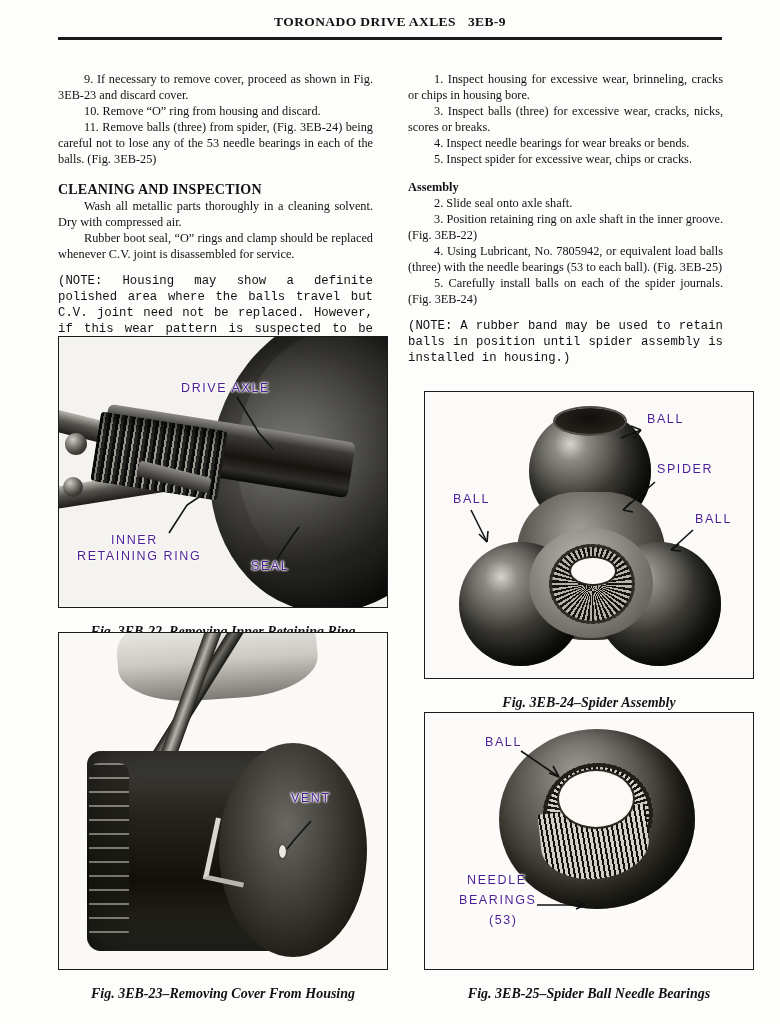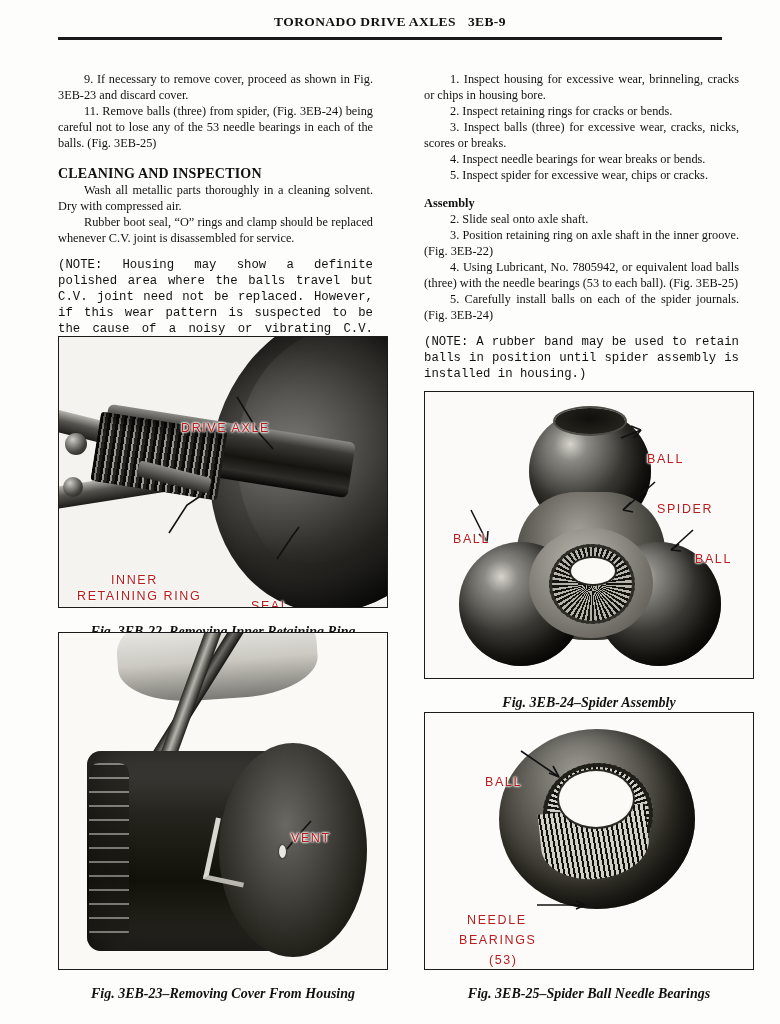--- a/index.html
+++ b/index.html
@@ -49,21 +49,21 @@
     position: absolute;
     top: 72px;
     width: 315px;
     font-size: 12.3px;
     line-height: 1.30;
     text-align: justify;
     text-justify: inter-word;
     hyphens: none;
   }
   .col-left  { left: 58px; }
-  .col-right { left: 408px; margin-left: 16px; }
+  .col-right { left: 408px; }
 
   p { margin: 0; }
   p.ind { text-indent: 26px; }
   p.flush { text-indent: 0; }
   p.gap { margin-top: 11px; font-family: Liberation Mono, monospace; }
 
   h3.sec {
     margin: 13px 0 0 0;
     font-size: 14px;
     font-weight: bold;
@@ -95,25 +95,24 @@
     white-space: nowrap;
     font-style: italic;
   }
 
   
   .callout {
     position: absolute;
     font-family: "Liberation Sans", sans-serif;
     font-size: 12.5px;
     letter-spacing: 1.6px;
-    color: #b91c1c;
+    color: #4c1d95;
     line-height: 1.12;
     white-space: pre;
     text-shadow: 0 0 2px #fff, 0 0 3px #fff, 1px 0 2px #fff, -1px 0 2px #fff;
-    margin-top: 40px;
   }
 
   
   .ph22 { position:absolute; inset:0; background:#f4f3f0; }
   .ph22 .seal {
     position: absolute;
     left: 150px; top: -26px;
     width: 260px; height: 300px;
     border-radius: 50% / 50%;
     background:
@@ -290,31 +289,31 @@
 
 <div class="page">
 
   <div class="runhead">
     <span>TORONADO DRIVE AXLES</span><span class="pg">3EB-9</span>
   </div>
   <div class="runrule"></div>
 
   <div class="col col-left">
     <p class="ind">9. If necessary to remove cover, proceed as shown in Fig. 3EB-23 and discard cover.</p>
+    <p class="ind">10. Remove “O” ring from housing and discard.</p>
     <p class="ind">11. Remove balls (three) from spider, (Fig. 3EB-24) being careful not to lose any of the 53 needle bearings in each of the balls. (Fig. 3EB-25)</p>
 
     <h3 class="sec">CLEANING AND INSPECTION</h3>
     <p class="ind">Wash all metallic parts thoroughly in a cleaning solvent. Dry with compressed air.</p>
     <p class="ind">Rubber boot seal, “O” rings and clamp should be replaced whenever C.V. joint is disassembled for service.</p>
     <p class="flush gap">(NOTE: Housing may show a definite polished area where the balls travel but C.V. joint need not be replaced. However, if this wear pattern is suspected to be the cause of a noisy or vibrating C.V. joint, then the housing should be replaced.)</p>
   </div>
 
   <div class="col col-right">
     <p class="ind">1. Inspect housing for excessive wear, brinneling, cracks or chips in housing bore.</p>
-    <p class="ind">2. Inspect retaining rings for cracks or bends.</p>
     <p class="ind">3. Inspect balls (three) for excessive wear, cracks, nicks, scores or breaks.</p>
     <p class="ind">4. Inspect needle bearings for wear breaks or bends.</p>
     <p class="ind">5. Inspect spider for excessive wear, chips or cracks.</p>
 
     <h3 class="sub">Assembly</h3>
     <p class="ind">2. Slide seal onto axle shaft.</p>
     <p class="ind">3. Position retaining ring on axle shaft in the inner groove. (Fig. 3EB-22)</p>
     <p class="ind">4. Using Lubricant, No. 7805942, or equivalent load balls (three) with the needle bearings (53 to each ball). (Fig. 3EB-25)</p>
     <p class="ind">5. Carefully install balls on each of the spider journals. (Fig. 3EB-24)</p>
     <p class="flush gap">(NOTE: A rubber band may be used to retain balls in position until spider assembly is installed in housing.)</p>

